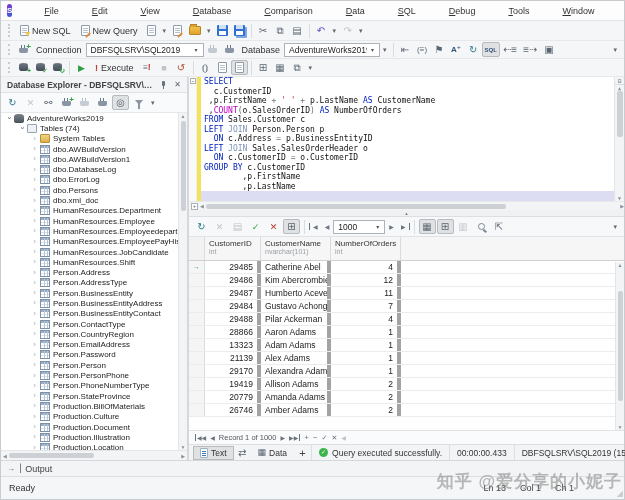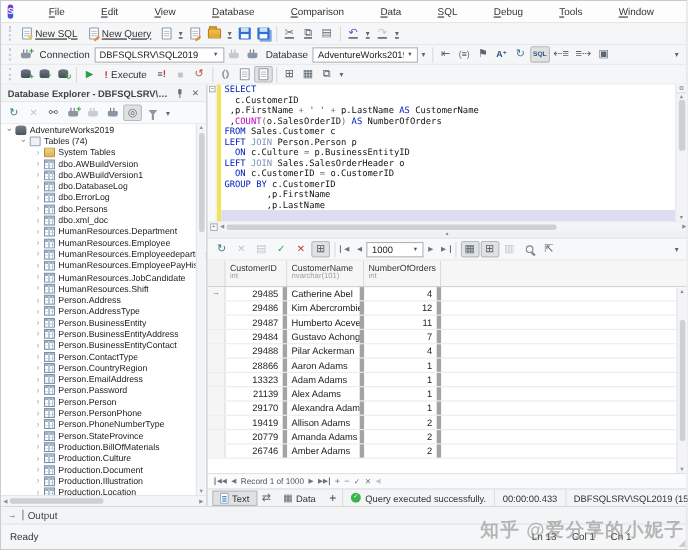--- a/index.html
+++ b/index.html
@@ -14,21 +14,21 @@
   .menu-item { display:inline-block; padding:2px 5px; color:#333;margin-left:21px; }
   .menu-item::first-letter { text-decoration:underline; }
   .tb-spacer { flex:1; }
   .avatar { width:12px; height:12px; background:#a8253a; color:#fff; font-size:6px; font-weight:bold; display:flex; align-items:center; justify-content:center; border-radius:2px; margin-right:4px; }
   .username { color:#333; margin-right:3px; }
   .caret { color:#666; font-size:7px; padding:0 3px; }
   .winbtn { width:22px; height:16px; display:flex; align-items:center; justify-content:center; color:#555; font-size:9px; margin-left:2px; }
 
   
   .toolbar { flex:none; display:flex; align-items:center; padding:0 4px; background:#f5f6f7; border-bottom:1px solid #e6e8ea; }
-  .t1 { height:20px;text-decoration:underline; } .t2 { height:18px; } .t3 { height:18px; }
+  .t1 { height:20px; } .t2 { height:18px; } .t3 { height:18px; }
   .grip { width:4px; height:70%; border-left:2px dotted #c9ccd0; margin:0 3px; }
   .tbtn { display:flex; align-items:center; gap:3px; padding:1px 4px; border:1px solid transparent; border-radius:2px; color:#333; white-space:nowrap; }
   .ibtn { min-width:17px; height:15px; display:flex; align-items:center; justify-content:center; border:1px solid transparent; border-radius:2px; font-size:9px; color:#5a6672; padding:0 2px; }
   .ibtn.pressed { background:#dfe1e3; border-color:#b8bbbe; }
   .ibtn.disabled { color:#c0c4c8; }
   .sep { width:1px; height:14px; background:#d9dbde; margin:0 3px; flex:none; }
   .doc-icon { width:9px; height:11px; background:#fff; border:1px solid #8d9aa8; border-radius:1px; position:relative; flex:none; }
   .doc-icon::before { content:""; position:absolute; left:1px; top:2px; width:5px; height:1px; background:#b8c2cc; box-shadow:0 2px 0 #b8c2cc,0 4px 0 #b8c2cc; }
   .doc-icon.sql::after { content:""; position:absolute; right:-2px; bottom:-2px; width:5px; height:5px; background:#f4c430; clip-path:polygon(40% 0,100% 0,55% 100%,55% 45%,0 45%); }
   .doc-icon.pencil::after { content:""; position:absolute; right:-2px; bottom:-1px; width:6px; height:2px; background:#e8883a; transform:rotate(-45deg); }
@@ -565,21 +565,21 @@
           <div class="fold-box">−</div>
         </div>
         <div class="changebar"></div>
         <div class="code-area">
             <div class="code-line"><span class="tk-kw">SELECT</span></div>
             <div class="code-line"><span class="tk-id">  c.CustomerID</span></div>
             <div class="code-line"><span class="tk-id"> ,p.FirstName </span><span class="tk-op">+ </span><span class="tk-str">' '</span><span class="tk-op"> + </span><span class="tk-id">p.LastName </span><span class="tk-kw">AS </span><span class="tk-id">CustomerName</span></div>
             <div class="code-line"><span class="tk-id"> ,</span><span class="tk-fn">COUNT</span><span class="tk-op">(</span><span class="tk-id">o.SalesOrderID</span><span class="tk-op">) </span><span class="tk-kw">AS </span><span class="tk-id">NumberOfOrders</span></div>
             <div class="code-line"><span class="tk-kw">FROM </span><span class="tk-id">Sales.Customer c</span></div>
             <div class="code-line"><span class="tk-kw">LEFT </span><span class="tk-join">JOIN </span><span class="tk-id">Person.Person p</span></div>
-            <div class="code-line"><span class="tk-id">  </span><span class="tk-kw">ON </span><span class="tk-id">c.Culture </span><span class="tk-op">= </span><span class="tk-id">p.BusinessEntityID</span></div>
+            <div class="code-line"><span class="tk-id">  </span><span class="tk-kw">ON </span><span class="tk-id">c.Address </span><span class="tk-op">= </span><span class="tk-id">p.BusinessEntityID</span></div>
             <div class="code-line"><span class="tk-kw">LEFT </span><span class="tk-join">JOIN </span><span class="tk-id">Sales.SalesOrderHeader o</span></div>
             <div class="code-line"><span class="tk-id">  </span><span class="tk-kw">ON </span><span class="tk-id">c.CustomerID </span><span class="tk-op">= </span><span class="tk-id">o.CustomerID</span></div>
             <div class="code-line"><span class="tk-kw">GROUP BY </span><span class="tk-id">c.CustomerID</span></div>
             <div class="code-line"><span class="tk-id">        ,p.FirstName</span></div>
             <div class="code-line"><span class="tk-id">        ,p.LastName</span></div>
             <div class="code-line current"></div>
           </div>
         <div class="ed-vscroll">
           <span class="split">⊟</span>
           <span>▲</span>

